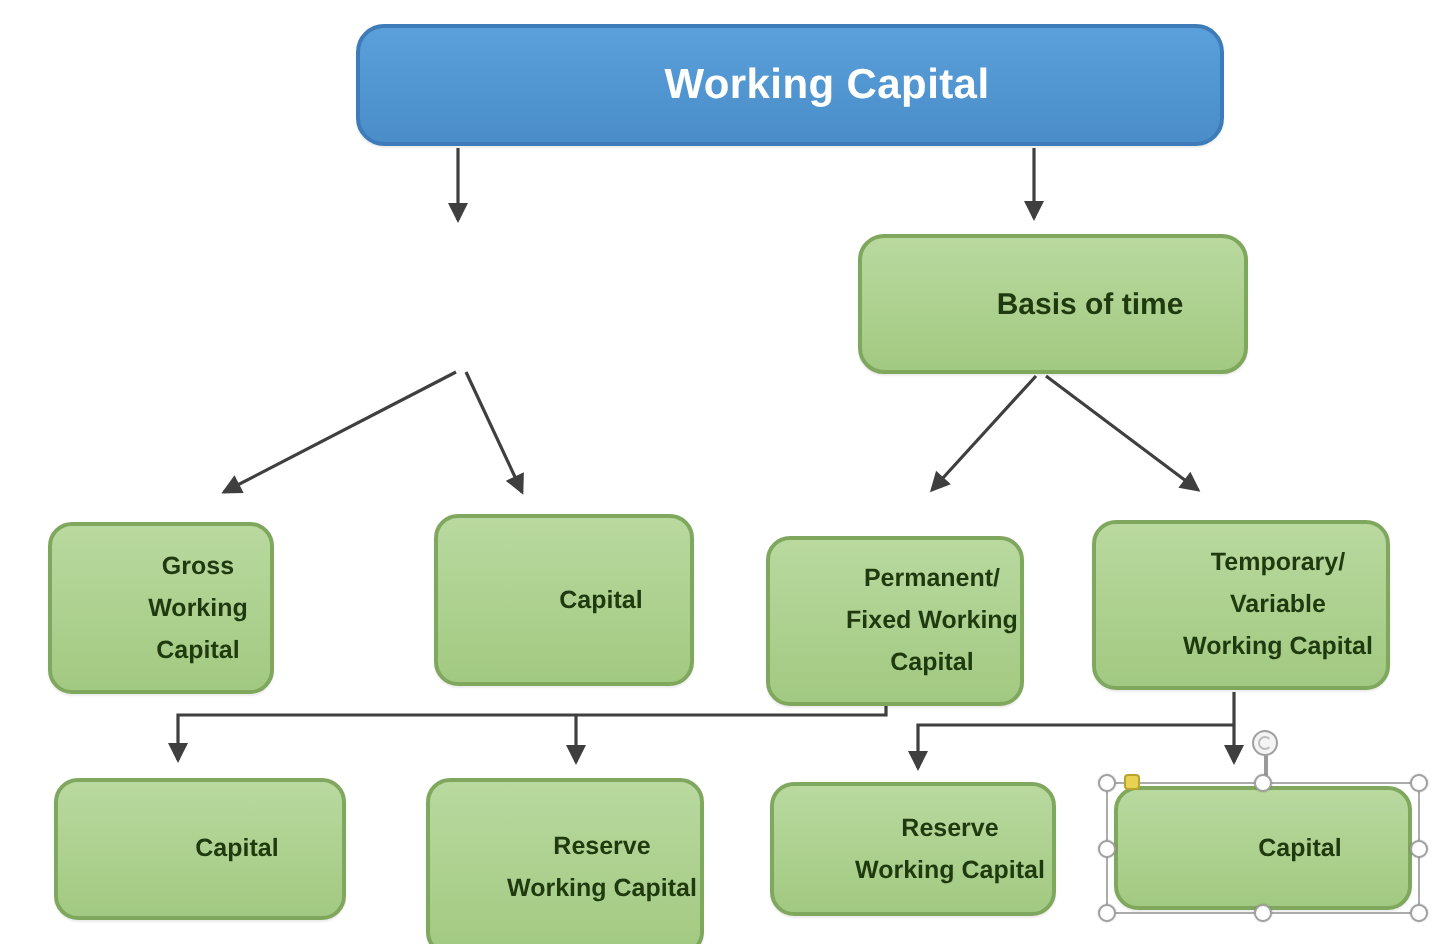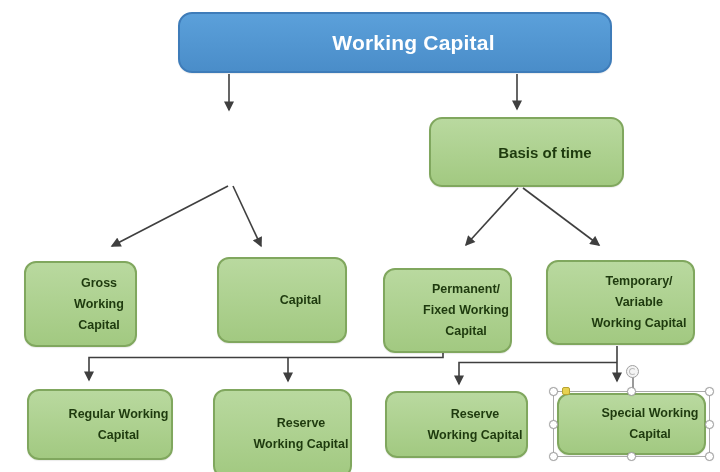--- a/index.html
+++ b/index.html
@@ -100,33 +100,31 @@
     <span>Fixed Working</span>
     <span>Capital</span>
   </div>
   <div class="node leaf" style="left:546px;top:260px;width:149px;height:85px">
     <span>Temporary/</span>
     <span>Variable</span>
     <span>Working Capital</span>
   </div>
 
   <div class="node leaf" style="left:27px;top:389px;width:146px;height:71px">
-    <span>Regular Working</span>
     <span>Capital</span>
   </div>
   <div class="node leaf" style="left:213px;top:389px;width:139px;height:89px">
     <span>Reserve</span>
     <span>Working Capital</span>
   </div>
   <div class="node leaf" style="left:385px;top:391px;width:143px;height:67px">
     <span>Reserve</span>
     <span>Working Capital</span>
   </div>
   <div class="node leaf" style="left:557px;top:393px;width:149px;height:62px">
-    <span>Special Working</span>
     <span>Capital</span>
   </div>
 
   <div class="selection-rect" style="left:553px;top:391px;width:157px;height:66px"></div>
 
   <div class="rot-stem" style="left:632px;top:377px;height:14px"></div>
   <div class="rot-handle" style="left:626px;top:365px"></div>
   <div class="adjust-handle" style="left:562px;top:387px"></div>
 
   <div class="handle" style="left:549px;top:387px"></div>

